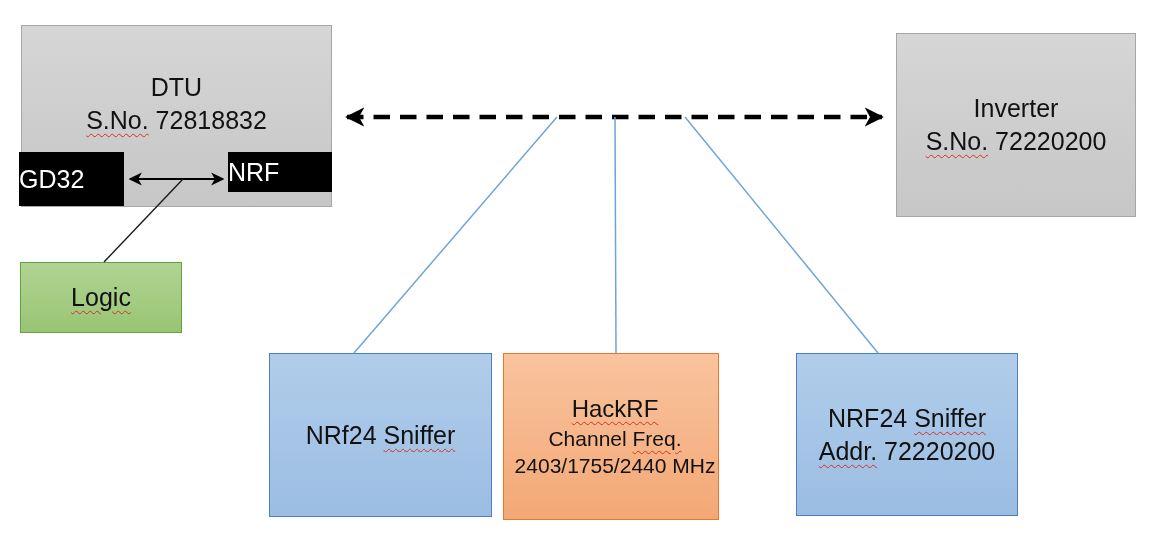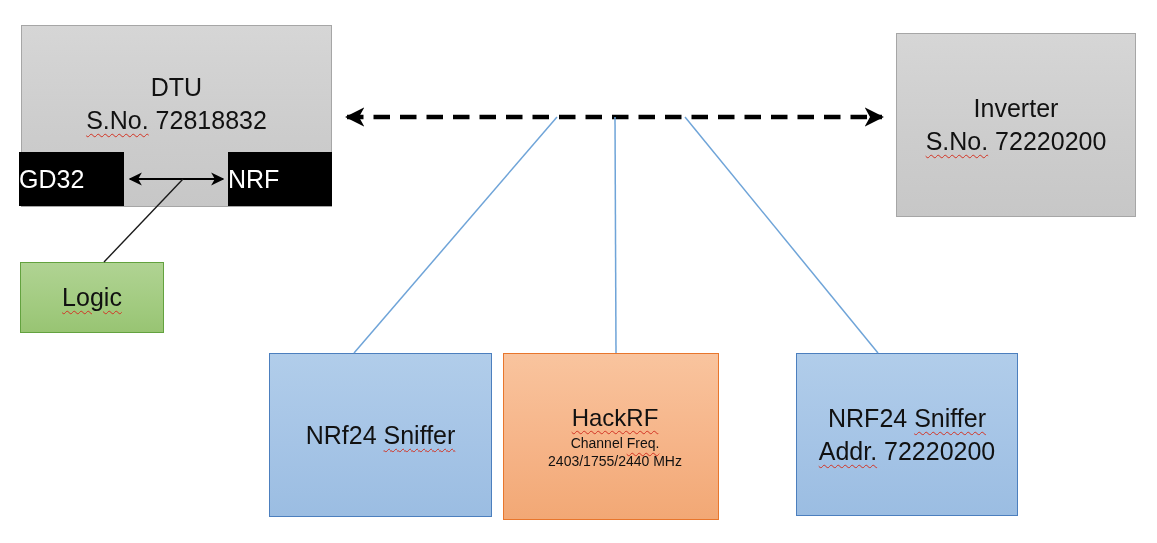--- a/index.html
+++ b/index.html
@@ -17,41 +17,41 @@
   }
   .node{
     position:absolute;
     display:flex;flex-direction:column;align-items:center;justify-content:center;
     text-align:center;
     box-sizing:border-box;
     z-index:2;
     line-height:1.32;
   }
   .txt-lg{font-size:25px;}
-  .txt-sm{font-size:14px;}
+  .txt-sm{font-size:21px;}
   
   .graybox{
     background:linear-gradient(180deg,#d6d6d6 0%,#cdcdcd 55%,#c7c7c7 100%);
     border:1.5px solid #a6a6a6;
   }
   .dtu{left:21px;top:25px;width:311px;height:182px;}
   .inverter{left:896px;top:33px;width:240px;height:184px;}
   
   .chip{
     position:absolute;
     background:#000000;color:#ffffff;
     display:flex;align-items:center;justify-content:flex-start;
     font-size:25px;
     z-index:3;
   }
   .gd32{left:19px;top:152px;width:105px;height:54px;}
-  .nrf{left:228px;top:152px;width:104px;height:54px;}
+  .nrf{left:228px;top:152px;width:104px;height:40px;}
   
   .logic{
-    left:20px;top:262px;width:144px;height:71px;
+    left:20px;top:262px;width:162px;height:71px;
     background:linear-gradient(180deg,#b0d393 0%,#a2cb80 60%,#98c473 100%);
     border:1.6px solid #63a23f;
     font-size:25px;
   }
   
   .bluebox{
     background:linear-gradient(180deg,#b1cdea 0%,#a5c4e6 55%,#9bbde2 100%);
     border:1.6px solid #4c7fbe;
     margin-left:28px;
   }

